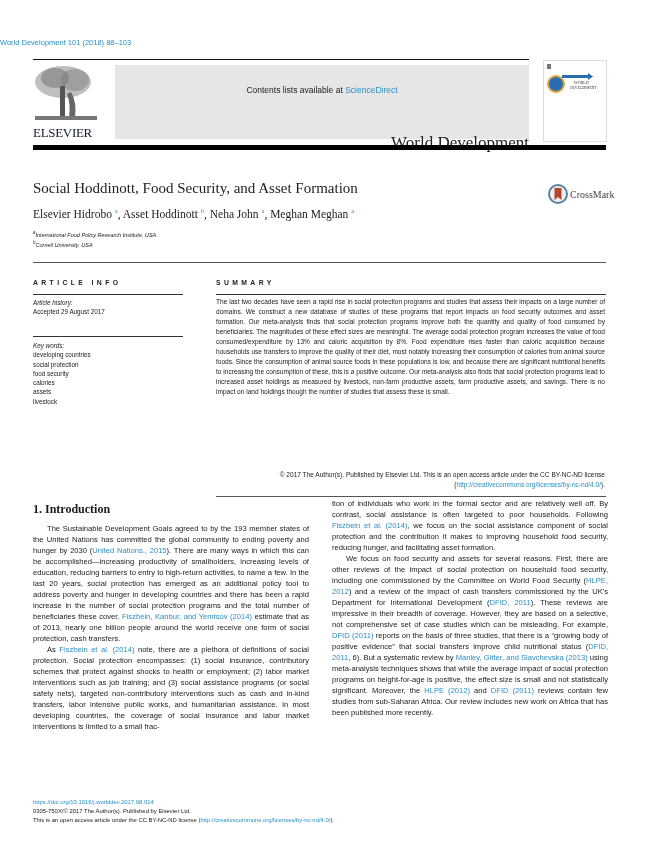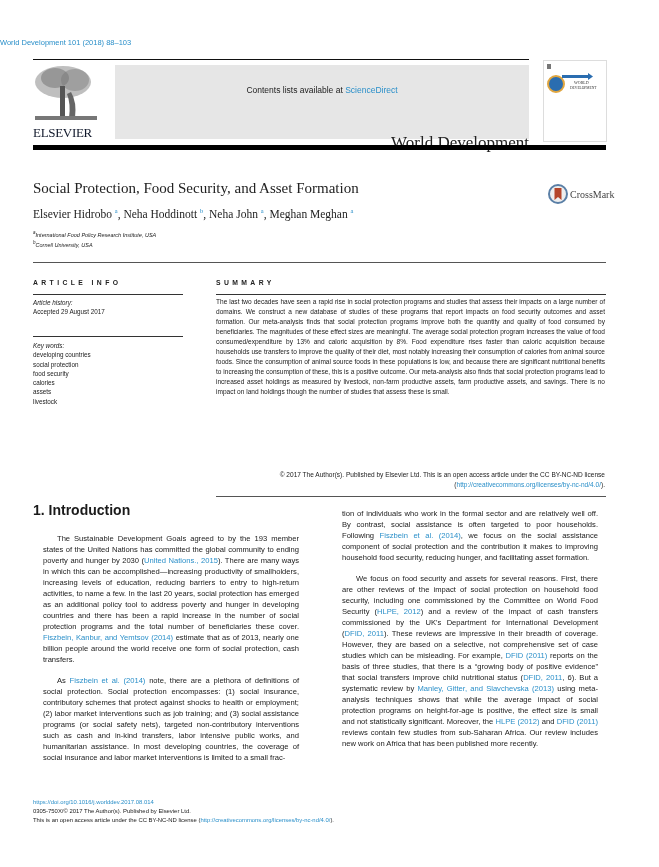--- a/index.html
+++ b/index.html
@@ -32,25 +32,25 @@
   #info-rule1{left:33px;top:294px;width:150px;}
   #info-rule2{left:33px;top:336px;width:150px;}
   #summary-rule{left:216px;top:294px;width:390px;}
   #info-history{left:33px;top:299px;font-size:6.3px;line-height:8.5px;font-family:"Liberation Sans",sans-serif;}
   #info-keywords{left:33px;top:341px;font-size:6.3px;line-height:9.3px;font-family:"Liberation Sans",sans-serif;}
   .ital{font-style:italic;}
   #summary-text{left:216px;top:297px;width:389px;font-size:6.55px;line-height:10px;text-align:justify;font-family:"Liberation Sans",sans-serif;}
   #summary-copy{left:216px;top:470px;width:389px;font-size:6.55px;line-height:10px;text-align:right;font-family:"Liberation Sans",sans-serif;}
   #summary-end-rule{left:216px;top:496px;width:390px;height:1px;background:#555;}
   .col{font-size:7.6px;line-height:11px;text-align:justify;font-family:"Liberation Sans",sans-serif;color:#1a1a1a;}
-  #intro-head{left:33px;top:502px;font-size:14px;font-weight:bold;font-family:Liberation Sans, sans-serif;}
+  #intro-head{left:33px;top:502px;font-size:12px;font-weight:bold;font-family:Liberation Serif, serif;}
   #col-left{left:33px;top:523px;width:276px;}
   #col-right{left:332px;top:498px;width:276px;}
   .indent{text-indent:14px;}
-  p{margin:10px;}
+  p{margin:0;}
   #footer{left:33px;top:798px;font-size:5.9px;line-height:9px;font-family:"Liberation Sans",sans-serif;}
 </style>
 </head>
 <body>
 
 <div id="citation-line" class="abs">World Development 101 (2018) 88–103</div>
 <div id="top-rule" class="abs"></div>
 
 <div id="elsevier-logo" class="abs">
   <svg width="66" height="58" viewBox="0 0 66 58">
@@ -75,33 +75,33 @@
     <rect x="3" y="3" width="4" height="5" fill="#777"></rect>
     <circle cx="12" cy="23" r="8" fill="#2a6db0" stroke="#e0a640" stroke-width="2"></circle>
     <path d="M18 14 L44 14 L44 17 L18 17z" fill="#2a6db0"></path>
     <polygon points="44,12 49,15.5 44,19" fill="#2a6db0"></polygon>
     <text x="30" y="23" font-size="4" font-family="Liberation Serif, serif" fill="#333">WORLD</text>
     <text x="26" y="28" font-size="3.6" font-family="Liberation Serif, serif" fill="#333">DEVELOPMENT</text>
   </svg>
 </div>
 <div id="thick-rule" class="abs"></div>
 
-<div id="article-title" class="abs">Social Protection, Food Security, and Asset Formation</div>
+<div id="article-title" class="abs">Social Hoddinott, Food Security, and Asset Formation</div>
 <div id="crossmark" class="abs">
   <svg class="abs" style="left:0;top:0" width="20" height="22" viewBox="0 0 20 22">
     <circle cx="10" cy="11" r="9" fill="#eee" stroke="#5a7fa6" stroke-width="2"></circle>
     <rect x="6.5" y="5" width="7" height="12" fill="#b5452a"></rect>
     <polygon points="6.5,17 10,14 13.5,17" fill="#eee"></polygon>
   </svg>
   <span id="crossmark-text" class="abs">CrossMark</span>
 </div>
 
 <div id="authors" class="abs">
   <span><span>Elsevier Hidrobo</span>&nbsp;<sup>a</sup></span><span>, </span>
-  <span><span>Neha Hoddinott</span>&nbsp;<sup>b</sup></span><span>, </span>
+  <span><span>Asset Hoddinott</span>&nbsp;<sup>b</sup></span><span>, </span>
   <span><span>Neha John</span>&nbsp;<sup>a</sup></span><span>, </span>
   <span><span>Meghan Meghan</span>&nbsp;<sup>a</sup></span>
 </div>
 
 <div id="affil" class="abs">
   <div><sup>a</sup><span>International Food Policy Research Institute, USA</span></div>
   <div><sup>b</sup><span>Cornell University, USA</span></div>
 </div>
 <div id="affil-rule" class="abs"></div>
 

